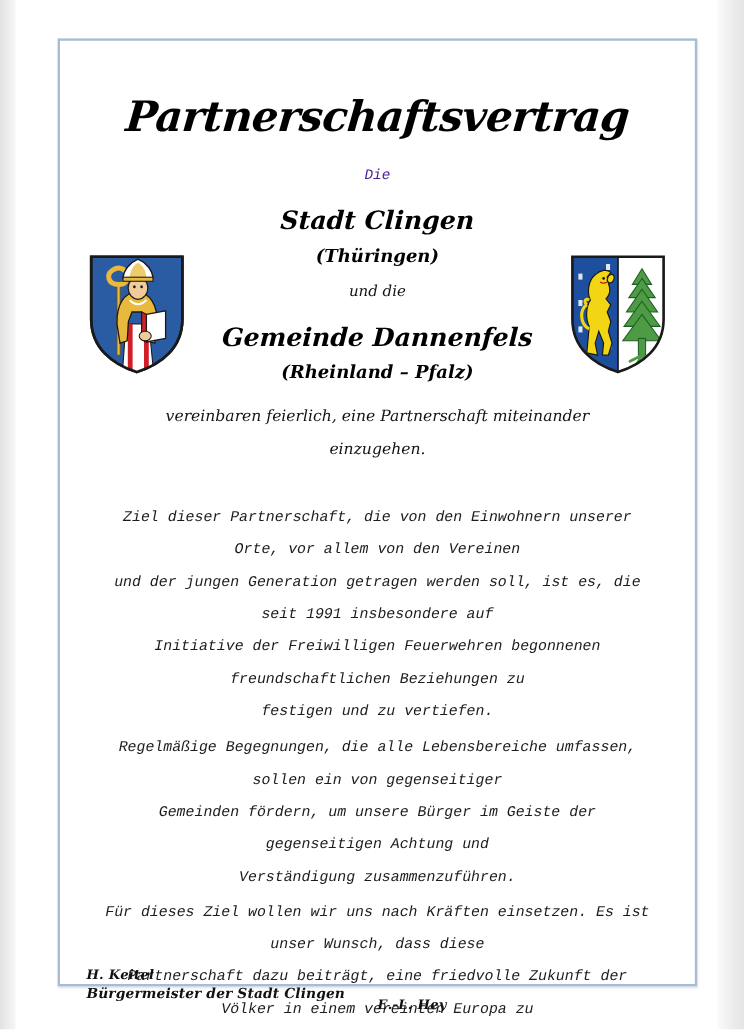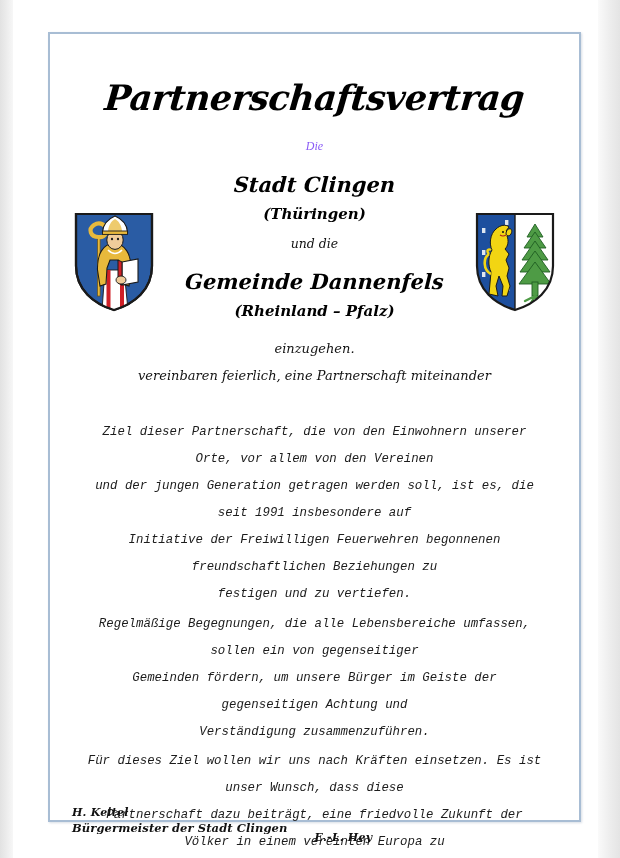--- a/index.html
+++ b/index.html
@@ -69,24 +69,24 @@
     letter-spacing: -0.6px;
     color: #000000;
     transform: skewX(-5deg);
     line-height: 1;
   }
 
   
   .preamble { text-align: center; }
 
   .lead-small {
-    font-family: Liberation Serif, serif;
+    font-family: Liberation Mono, monospace;
     font-style: italic;
     font-size: 12px;
-    color: #8b5cf6;
+    color: #4c1d95;
     margin-top: 24px;
   }
 
   .town-name {
     font-family: "DejaVu Serif", "Liberation Serif", serif;
     font-style: italic;
     font-weight: 700;
     font-size: 21px;
     color: #000;
     margin-top: 18px;
@@ -286,22 +286,22 @@
 
         <div class="region-name">(Thüringen)</div>
 
         <div class="conj">und die</div>
 
         <div class="town-name">Gemeinde Dannenfels</div>
 
         <div class="region-name">(Rheinland – Pfalz)</div>
 
         <div class="declaration">
+          <div>vereinbaren feierlich, eine Partnerschaft miteinander</div>
           <div>einzugehen.</div>
-          <div>vereinbaren feierlich, eine Partnerschaft miteinander</div>
         </div>
       </div>
 
       <div class="contract-body">
           <div class="body-par">
             <div>Ziel dieser Partnerschaft, die von den Einwohnern unserer Orte, vor allem von den Vereinen</div>
             <div>und der jungen Generation getragen werden soll, ist es, die seit 1991 insbesondere auf</div>
             <div>Initiative der Freiwilligen Feuerwehren begonnenen freundschaftlichen Beziehungen zu</div>
             <div>festigen und zu vertiefen.</div>
           </div>

